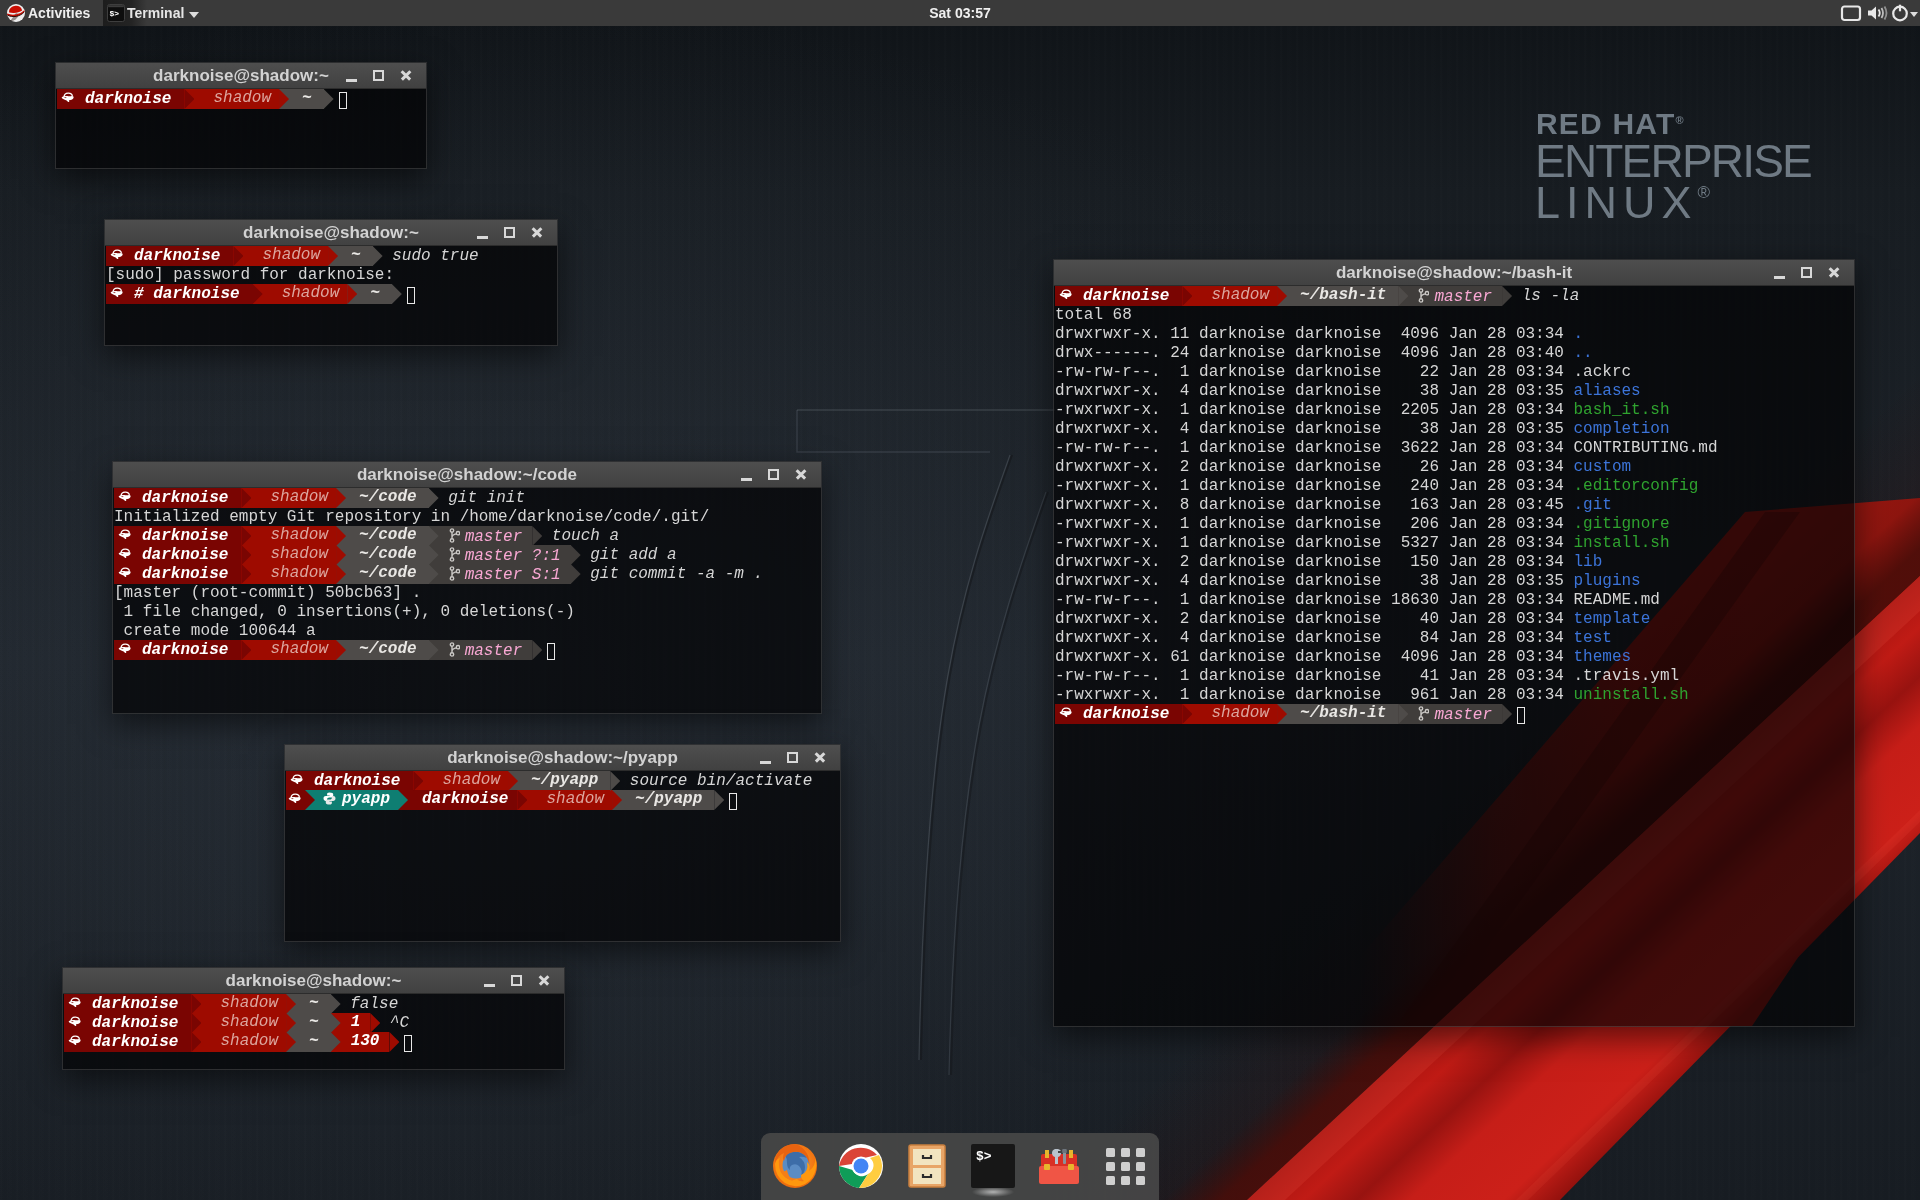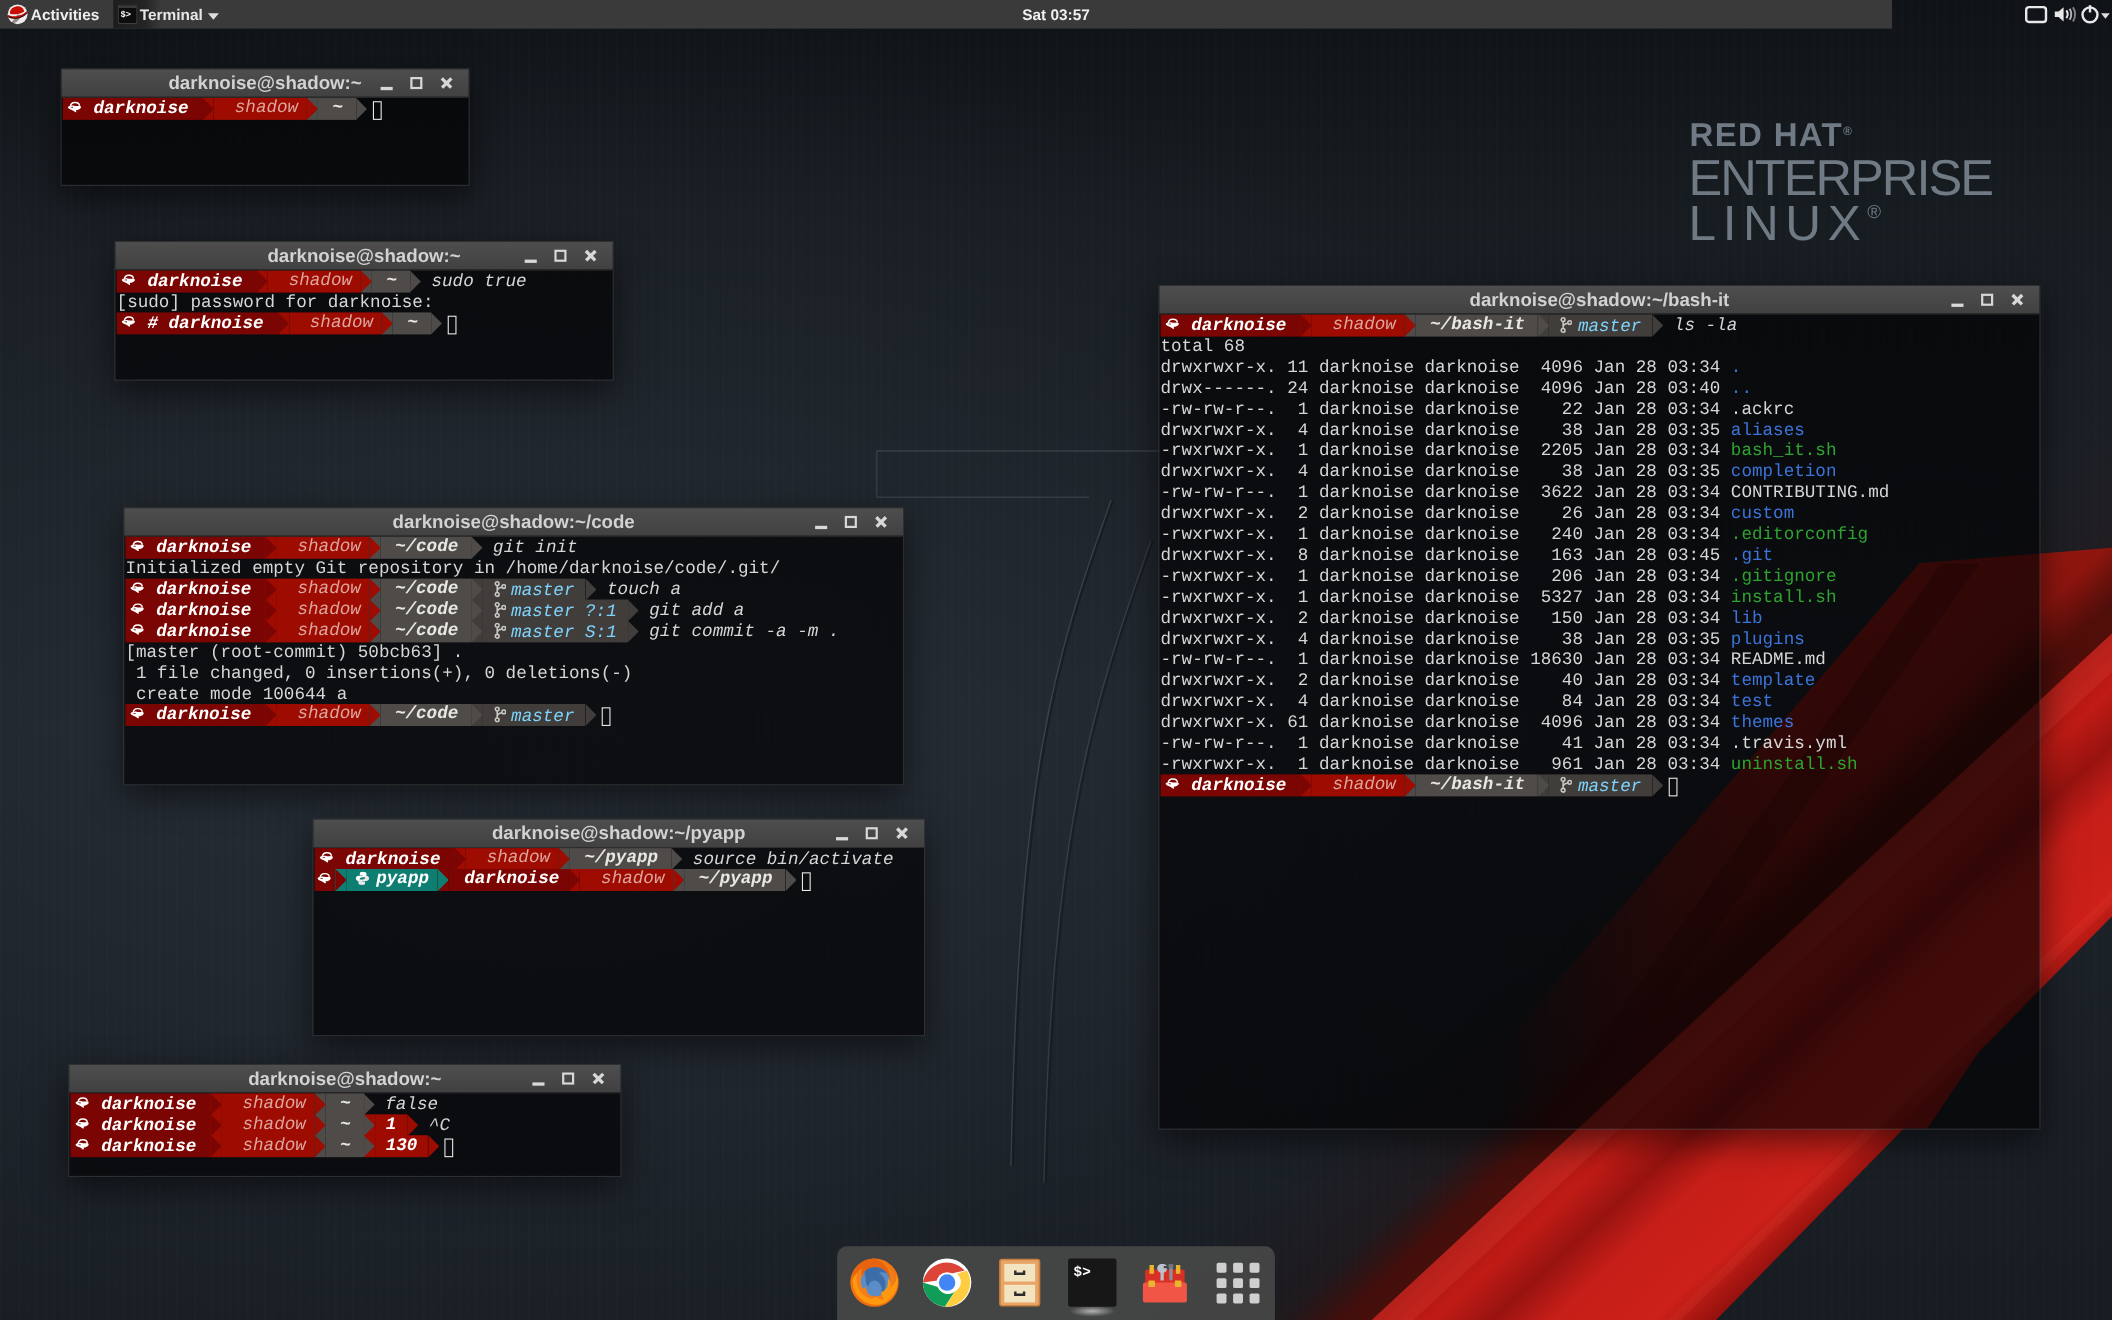--- a/index.html
+++ b/index.html
@@ -7,21 +7,21 @@
   #desk { position:relative; width:1920px; height:1200px; overflow:hidden;
     font-family:"Liberation Sans", sans-serif;
     background:
       repeating-linear-gradient(90deg, rgba(255,255,255,0.008) 0 2px, rgba(0,0,0,0.012) 3px 6px, rgba(255,255,255,0.005) 7px 11px, rgba(0,0,0,0.007) 12px 16px),
       radial-gradient(1500px 1000px at 26% 58%, rgba(56,65,76,0.33), rgba(56,65,76,0) 70%),
       linear-gradient(180deg, #0f1317 0%, #171c21 16%, #1e242b 55%, #171c22 100%);
   }
   #wallsvg { position:absolute; left:0; top:0; }
 
   
-  #topbar { position:absolute; left:0; top:0; width:1720px; height:26px; background:#3a3a3a;
+  #topbar { position:absolute; left:0; top:0; width:1920px; height:26px; background:#3a3a3a;
     color:#e4e4e4; font-size:14px; z-index:50; }
   #tb-act { position:absolute; left:28px; top:0; line-height:26px; font-weight:bold; color:#eee; }
   #tb-hat { position:absolute; left:6px; top:3px; }
   #tb-appbox { position:absolute; left:103px; top:0; width:44px; height:26px;
      background:linear-gradient(90deg, #1d1d1d 0%, #242424 65%, rgba(42,42,42,0) 100%); }
   #tb-appname { position:absolute; left:127px; top:0; line-height:26px; font-weight:bold; color:#e6e6e6;}
   #tb-arrow { position:absolute; left:189px; top:12px; width:0; height:0;
      border-left:5px solid transparent; border-right:5px solid transparent; border-top:6px solid #ddd; }
   #tb-clock { position:absolute; left:0; width:1920px; text-align:center; line-height:26px; font-weight:bold; color:#f0f0f0; }
   .tb-right { position:absolute; top:0; height:26px; }
@@ -45,21 +45,21 @@
   .prow { display:flex; align-items:flex-end; white-space:pre; height:19px;font-style:italic; }
   .seg { display:block; line-height:19px; height:20px; }
   .tri { width:10px; height:20px; background:var(--r); flex:none; }
   .tri::before { content:""; display:block; width:100%; height:100%; background:var(--l);
                  clip-path:polygon(0 0, 100% 50%, 0 100%); }
 
   
   .s1 { background:#7a0502; color:#fff; font-weight:bold; }
   .s2 { background:#9e0b00; color:#dca69e; }
   .s3 { background:#4e4b49; color:#e9e7e4; font-weight:bold; }
-  .s4 { background:#403d3b; color:#7dd3fc; }
+  .s4 { background:#403d3b; color:#f9a8d4; }
   .st { background:#0e7e72; color:#fff; font-weight:bold; }
   .se { background:#9e0b00; color:#fff; font-weight:bold; }
   .t12 { --l:#7a0502; --r:#9e0b00; }
   .t23 { --l:#9e0b00; --r:#4e4b49; }
   .t34 { --l:#4e4b49; --r:#403d3b; }
   .t3x { --l:#4e4b49; --r:transparent; }
   .t4x { --l:#403d3b; --r:transparent; }
   .t1t { --l:#7a0502; --r:#0e7e72; }
   .tt1 { --l:#0e7e72; --r:#7a0502; }
   .t3e { --l:#4e4b49; --r:#9e0b00; }

